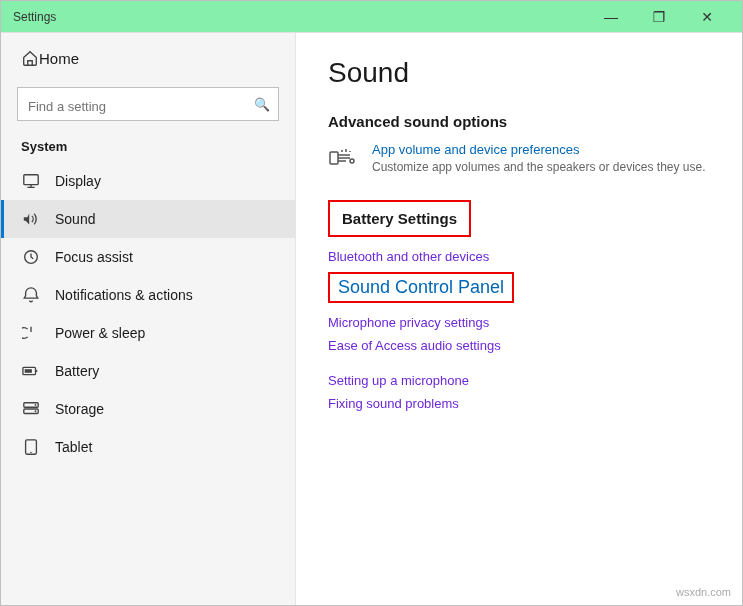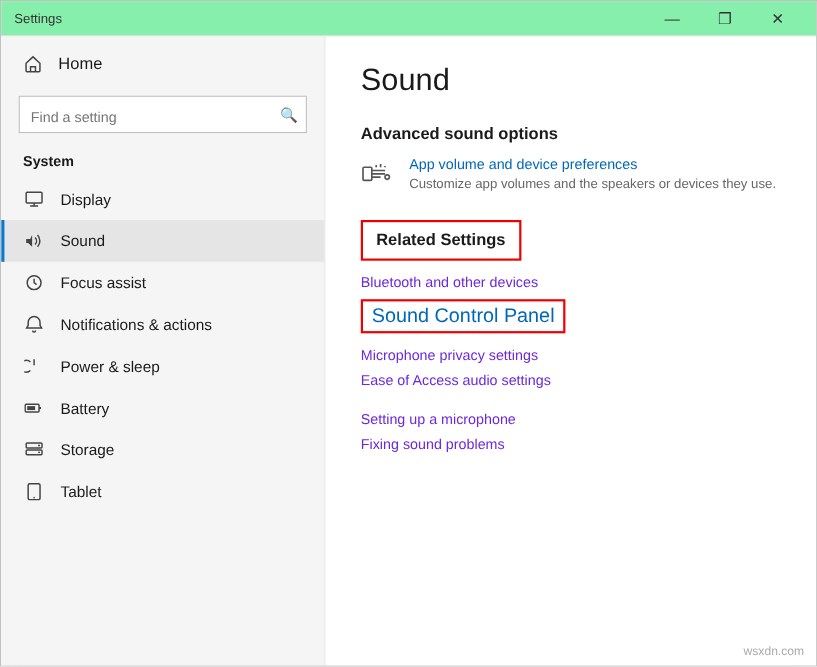--- a/index.html
+++ b/index.html
@@ -62,21 +62,20 @@
       background: #f5f5f5;
       border-right: 1px solid #e5e5e5;
       display: flex;
       flex-direction: column;
       flex-shrink: 0;
       overflow-y: auto;
     }
     .sidebar-home {
       display: flex;
       align-items: center;
-      gap: 14px;
       padding: 16px 20px;
       cursor: pointer;
       font-size: 15px;
       color: #1a1a1a;
     }
     .sidebar-home-icon {
       width: 18px;
       height: 18px;
       display: flex;
       align-items: center;
@@ -371,21 +370,21 @@
           </svg>
         </div>
         <div>
           <div class="advanced-text-title">App volume and device preferences</div>
           <div class="advanced-text-desc">Customize app volumes and the speakers or devices they use.</div>
         </div>
       </div>
 
       <div style="margin-bottom: 12px;">
         <div class="related-settings-box">
-          <div class="related-heading">Related Settings</div>
+          <div class="related-heading">Battery Settings</div>
         </div>
         <div class="related-links">
 
           <a class="related-link">Bluetooth and other devices</a>
 
           <div>
             <div class="sound-control-panel-box">
               <a class="sound-control-panel-link">Sound Control Panel</a>
             </div>
           </div>

